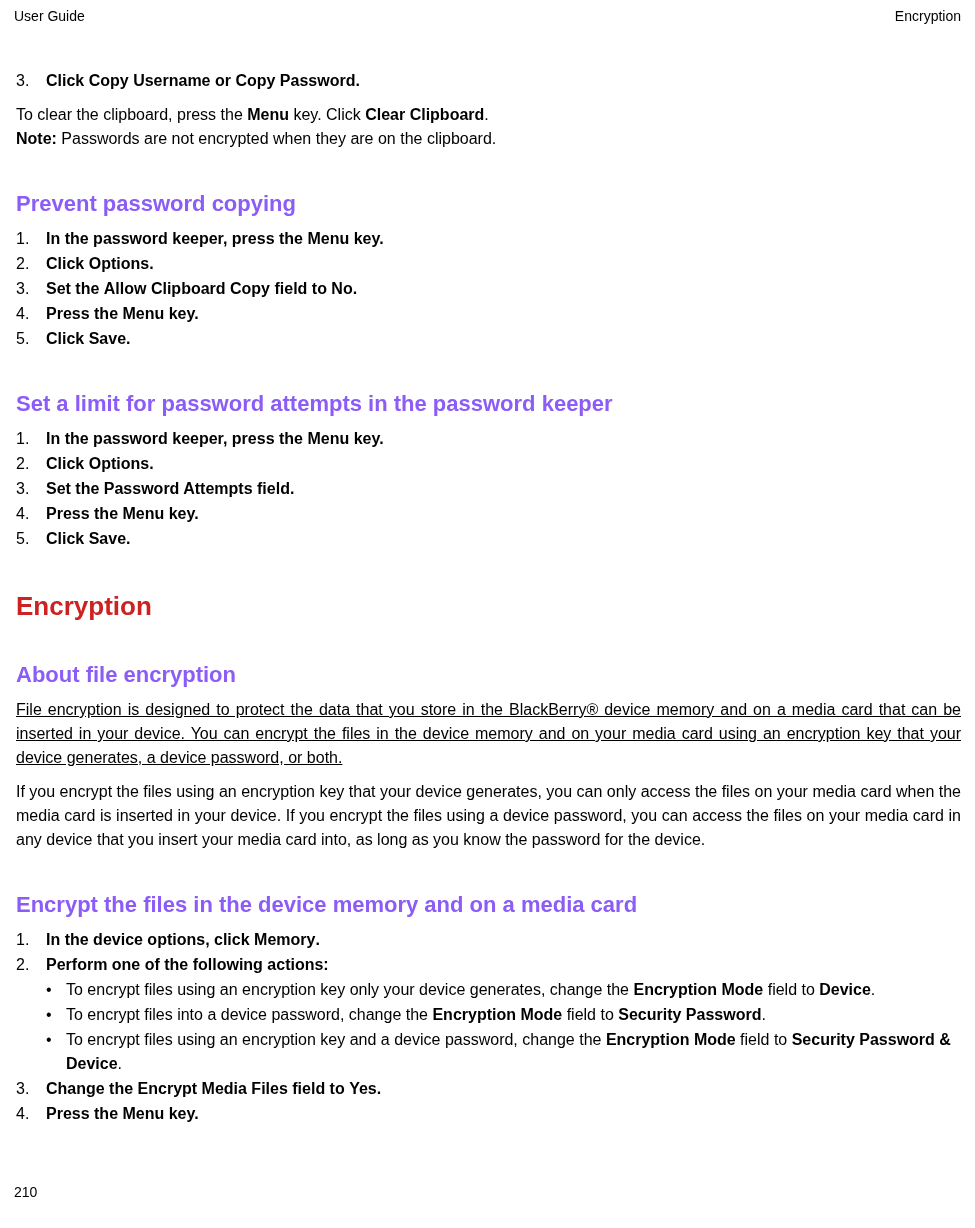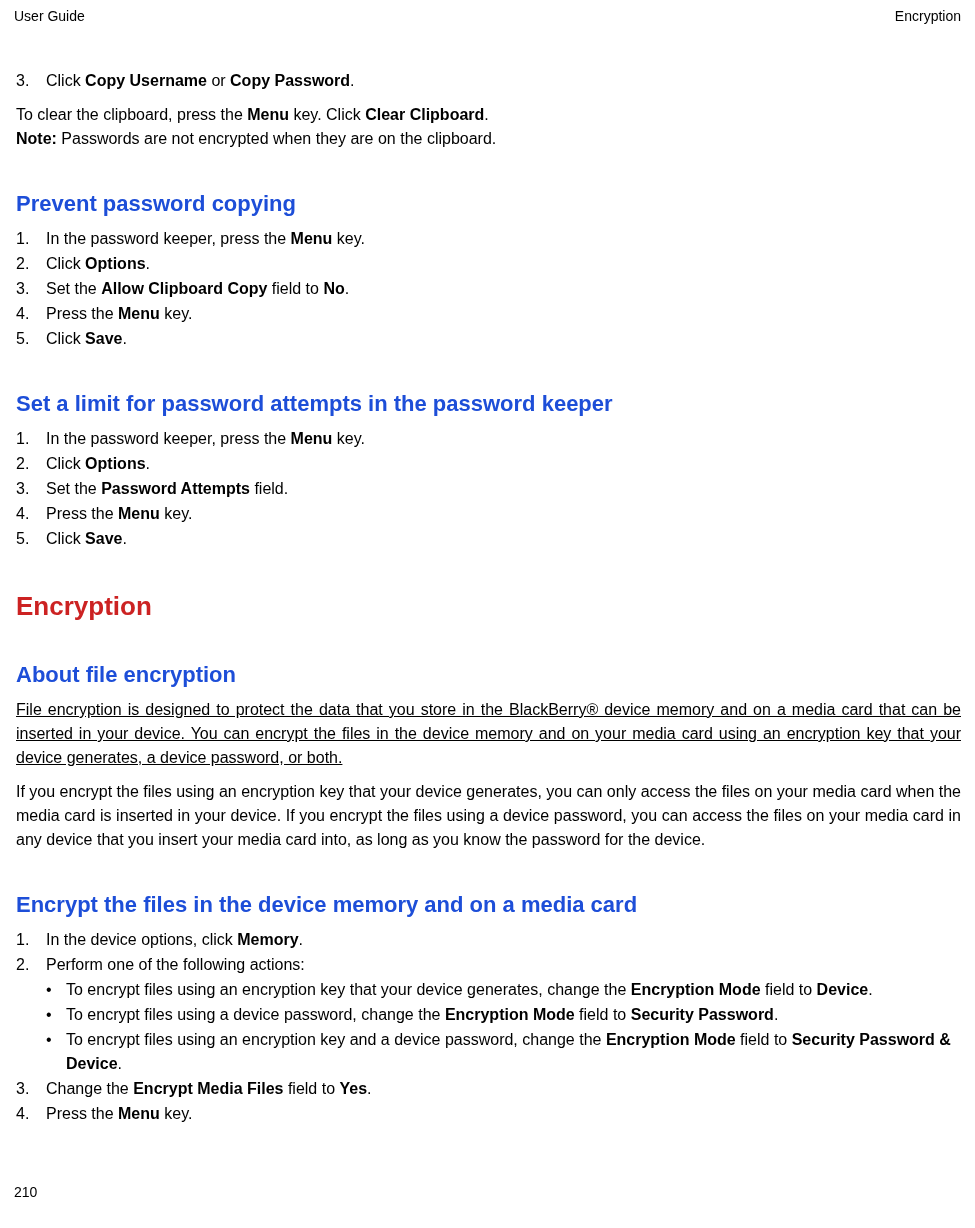--- a/index.html
+++ b/index.html
@@ -30,32 +30,33 @@
       font-size: 16px;
       line-height: 1.5;
       margin-bottom: 1px;
     }
     .ol-num {
       width: 30px;
       flex-shrink: 0;
     }
     .ol-body {
       flex: 1;
+      font-weight: bold;
     }
     .para {
       font-size: 16px;
       line-height: 1.5;
       margin-top: 10px;
     }
     .para-tight {
       font-size: 16px;
       line-height: 1.5;
     }
     .h2-gray {
-      color: #1d4ed8;
+      color: #8b5cf6;
       font-size: 22px;
       font-weight: bold;
       margin-top: 40px;
       margin-bottom: 10px;
     }
     .h1-red {
       color: #cc2222;
       font-size: 26px;
       font-weight: bold;
       margin-top: 40px;
@@ -159,25 +160,25 @@
     <span class="ol-num">1.</span>
     <span class="ol-body"><span>In the device options, click </span><b>Memory</b><span>.</span></span>
   </div>
   <div class="ol-step">
     <span class="ol-num">2.</span>
     <span class="ol-body">Perform one of the following actions:</span>
   </div>
 
   <div class="bullet">
     <span class="bullet-marker">•</span>
-    <span><span>To encrypt files using an encryption key that your device generates, change the </span><b>Encryption Mode</b><span> field to </span><b>Device</b><span>.</span></span>
+    <span><span>To encrypt files using an encryption key only your device generates, change the </span><b>Encryption Mode</b><span> field to </span><b>Device</b><span>.</span></span>
   </div>
   <div class="bullet">
     <span class="bullet-marker">•</span>
-    <span><span>To encrypt files using a device password, change the </span><b>Encryption Mode</b><span> field to </span><b>Security Password</b><span>.</span></span>
+    <span><span>To encrypt files into a device password, change the </span><b>Encryption Mode</b><span> field to </span><b>Security Password</b><span>.</span></span>
   </div>
   <div class="bullet">
     <span class="bullet-marker">•</span>
     <span><span>To encrypt files using an encryption key and a device password, change the </span><b>Encryption Mode</b><span> field to </span><b>Security Password &amp; Device</b><span>.</span></span>
   </div>
 
   <div class="ol-step">
     <span class="ol-num">3.</span>
     <span class="ol-body"><span>Change the </span><b>Encrypt Media Files</b><span> field to </span><b>Yes</b><span>.</span></span>
   </div>

